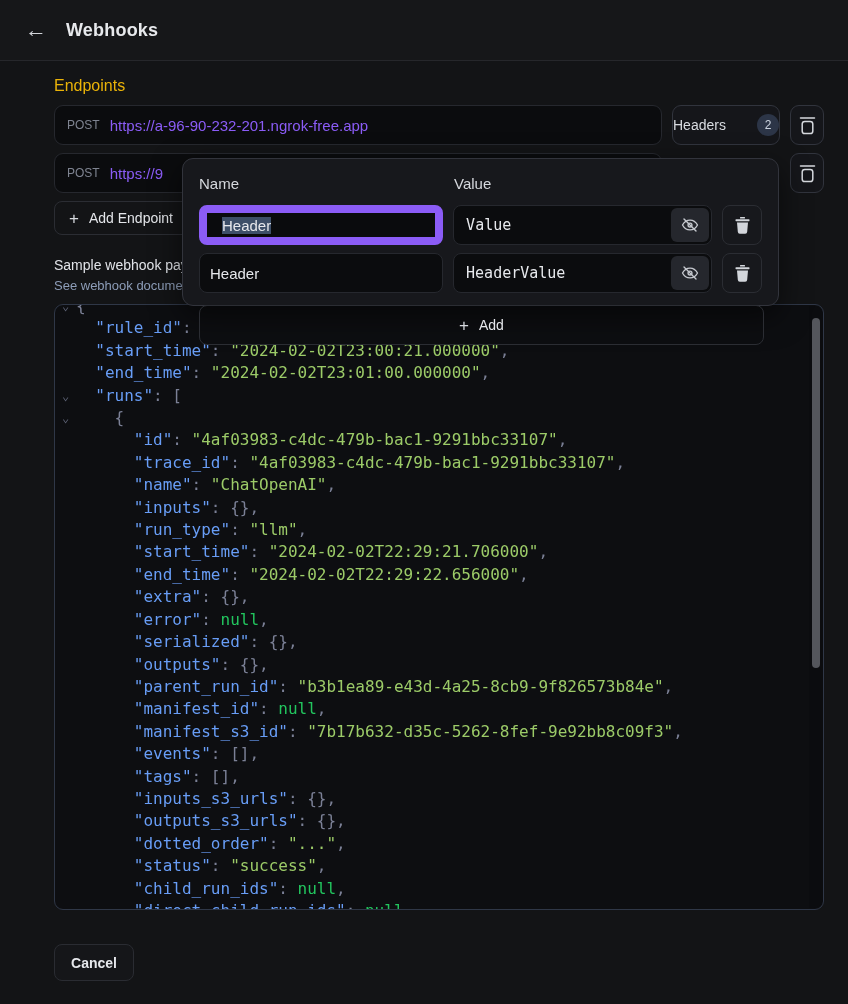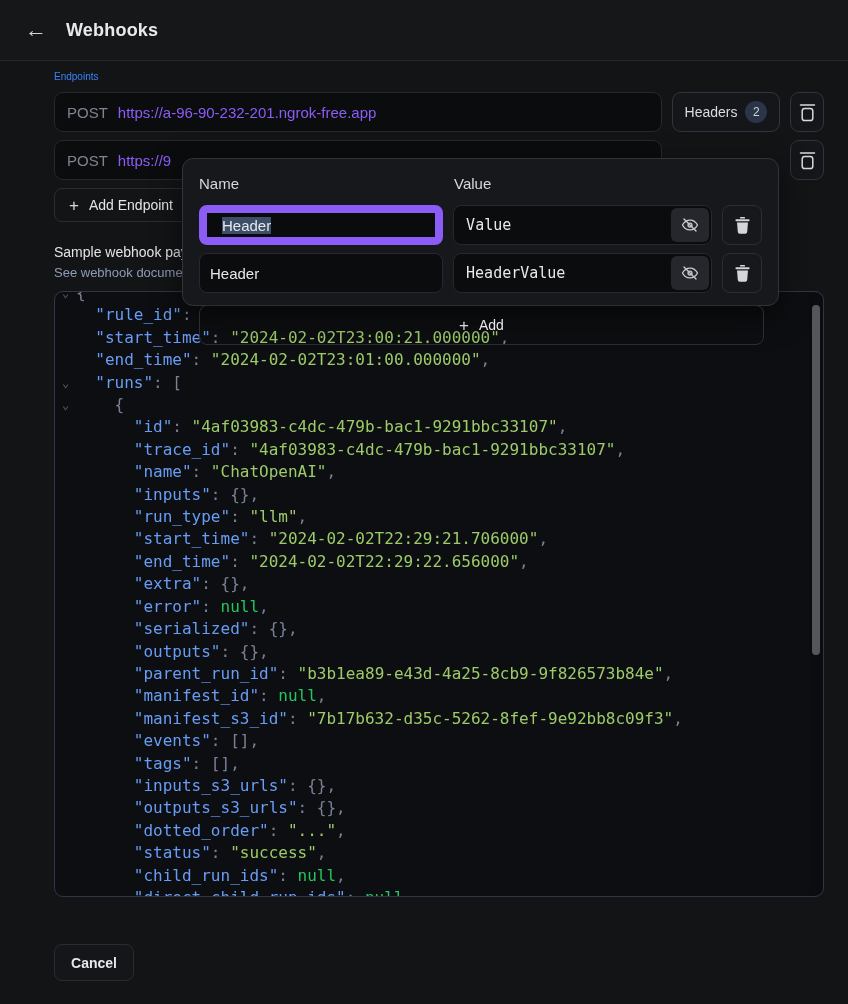--- a/index.html
+++ b/index.html
@@ -17,33 +17,33 @@
     display:flex; align-items:center; padding:0 22px; gap:16px;
   }
   .back-btn {
     background:none; border:none; color:#d2d5da; font-size:22px; line-height:1;
     cursor:pointer; width:28px; height:28px; display:flex; align-items:center; justify-content:center;
   }
   .page-title { font-size:18px; font-weight:600; color:#e7e9ec; letter-spacing:.2px; }
 
   
   .main { padding:0 24px 0 54px; }
-  .section-label { margin-top:10px; font-size:10px; font-weight:500; color:#3b82f6; }
+  .section-label { margin-top:16px; font-size:16px; font-weight:500; color:#eab308; }
 
   .ep-row { display:flex; gap:10px; margin-top:10px; align-items:stretch; }
   .ep-row + .ep-row { margin-top:8px; }
   .ep-input {
     flex:1; height:40px; background:#0b0c0e; border:1px solid #26282e; border-radius:9px;
     display:flex; align-items:center; padding:0 12px; gap:10px; overflow:hidden; white-space:nowrap;
   }
-  .method { color:#7f8491; font-size:15px; }
+  .method { color:#7f8491; font-size:12px; }
   .url { color:#8b5cf6; font-size:15px; }
   .headers-btn {
     width:108px; height:40px; background:#15161a; border:1px solid #31343d; border-radius:9px;
-    color:#d9dce1; font-size:14px; display:flex; align-items:center; justify-content:center; gap:8px;
+    color:#d9dce1; font-size:14px; display:flex; align-items:center; justify-content:space-between; gap:8px;
     font-family:inherit; cursor:pointer;
   }
   .badge {
     width:22px; height:22px; border-radius:50%; background:#2c3547; color:#ccd4e0;
     font-size:12px; display:flex; align-items:center; justify-content:center;
   }
   .icon-btn {
     width:34px; height:40px; background:#15161a; border:1px solid #31343d; border-radius:9px;
     display:flex; align-items:center; justify-content:center; cursor:pointer; color:#d6d9de;
   }

